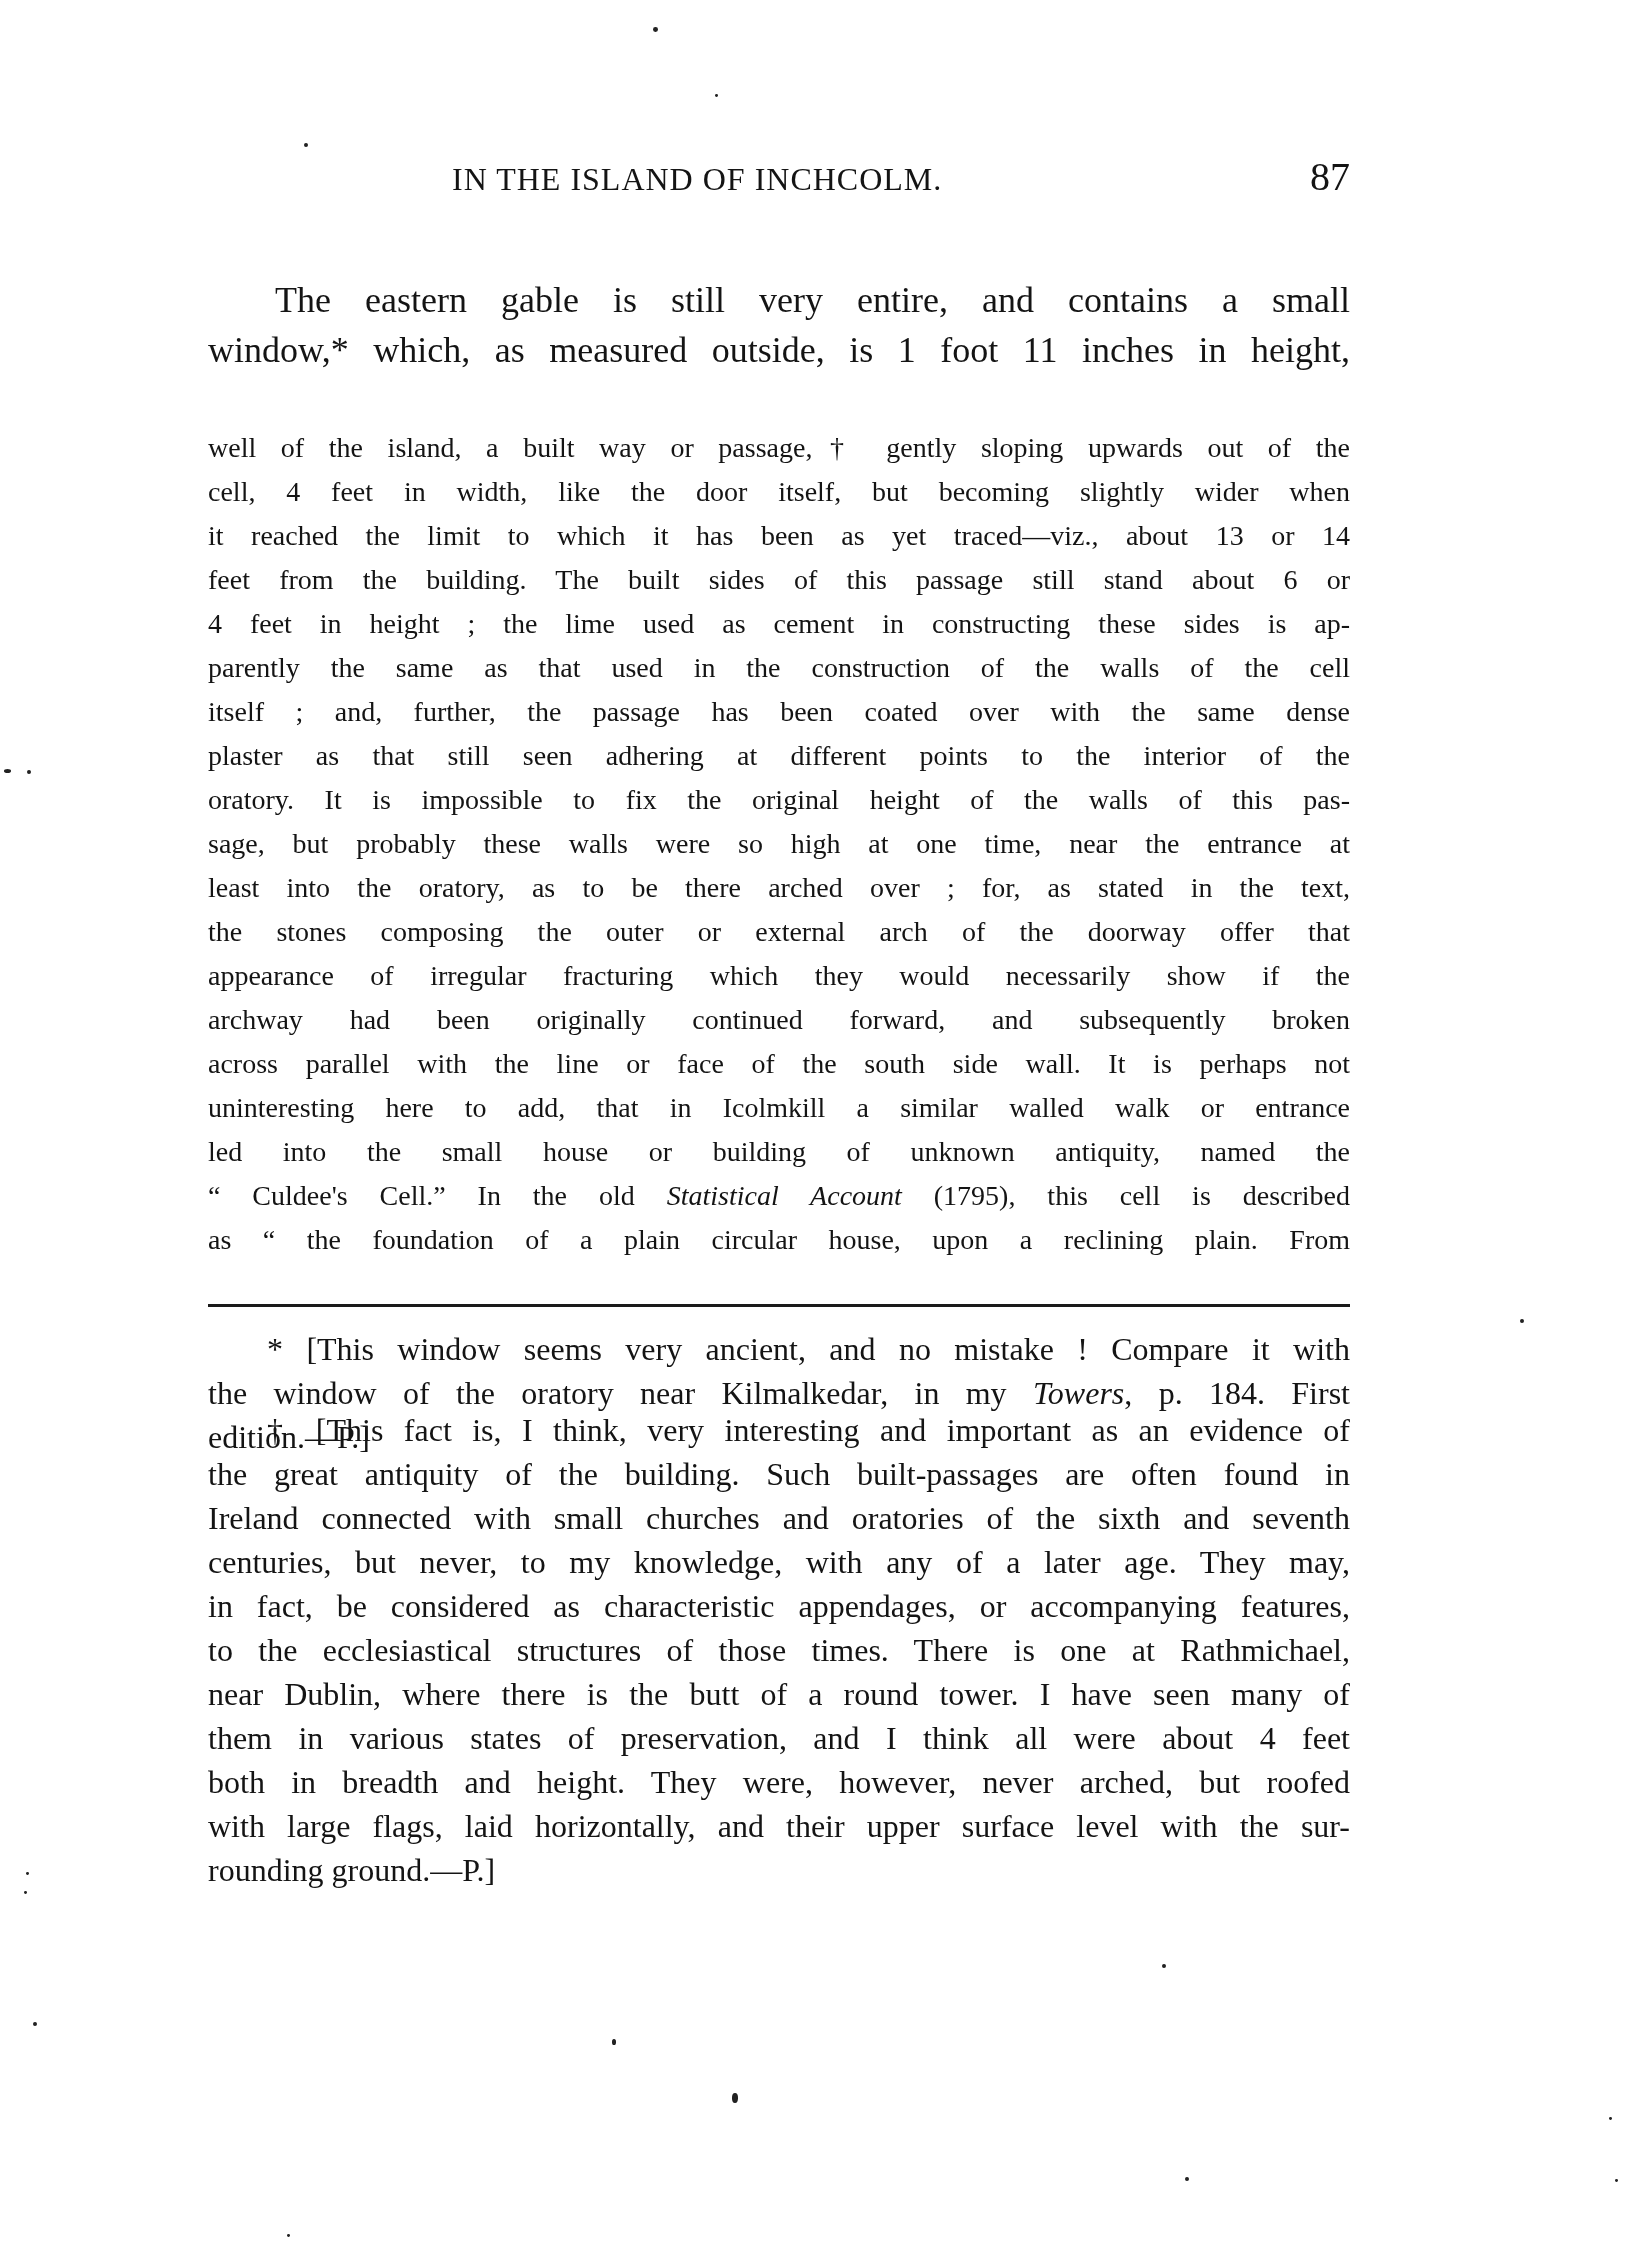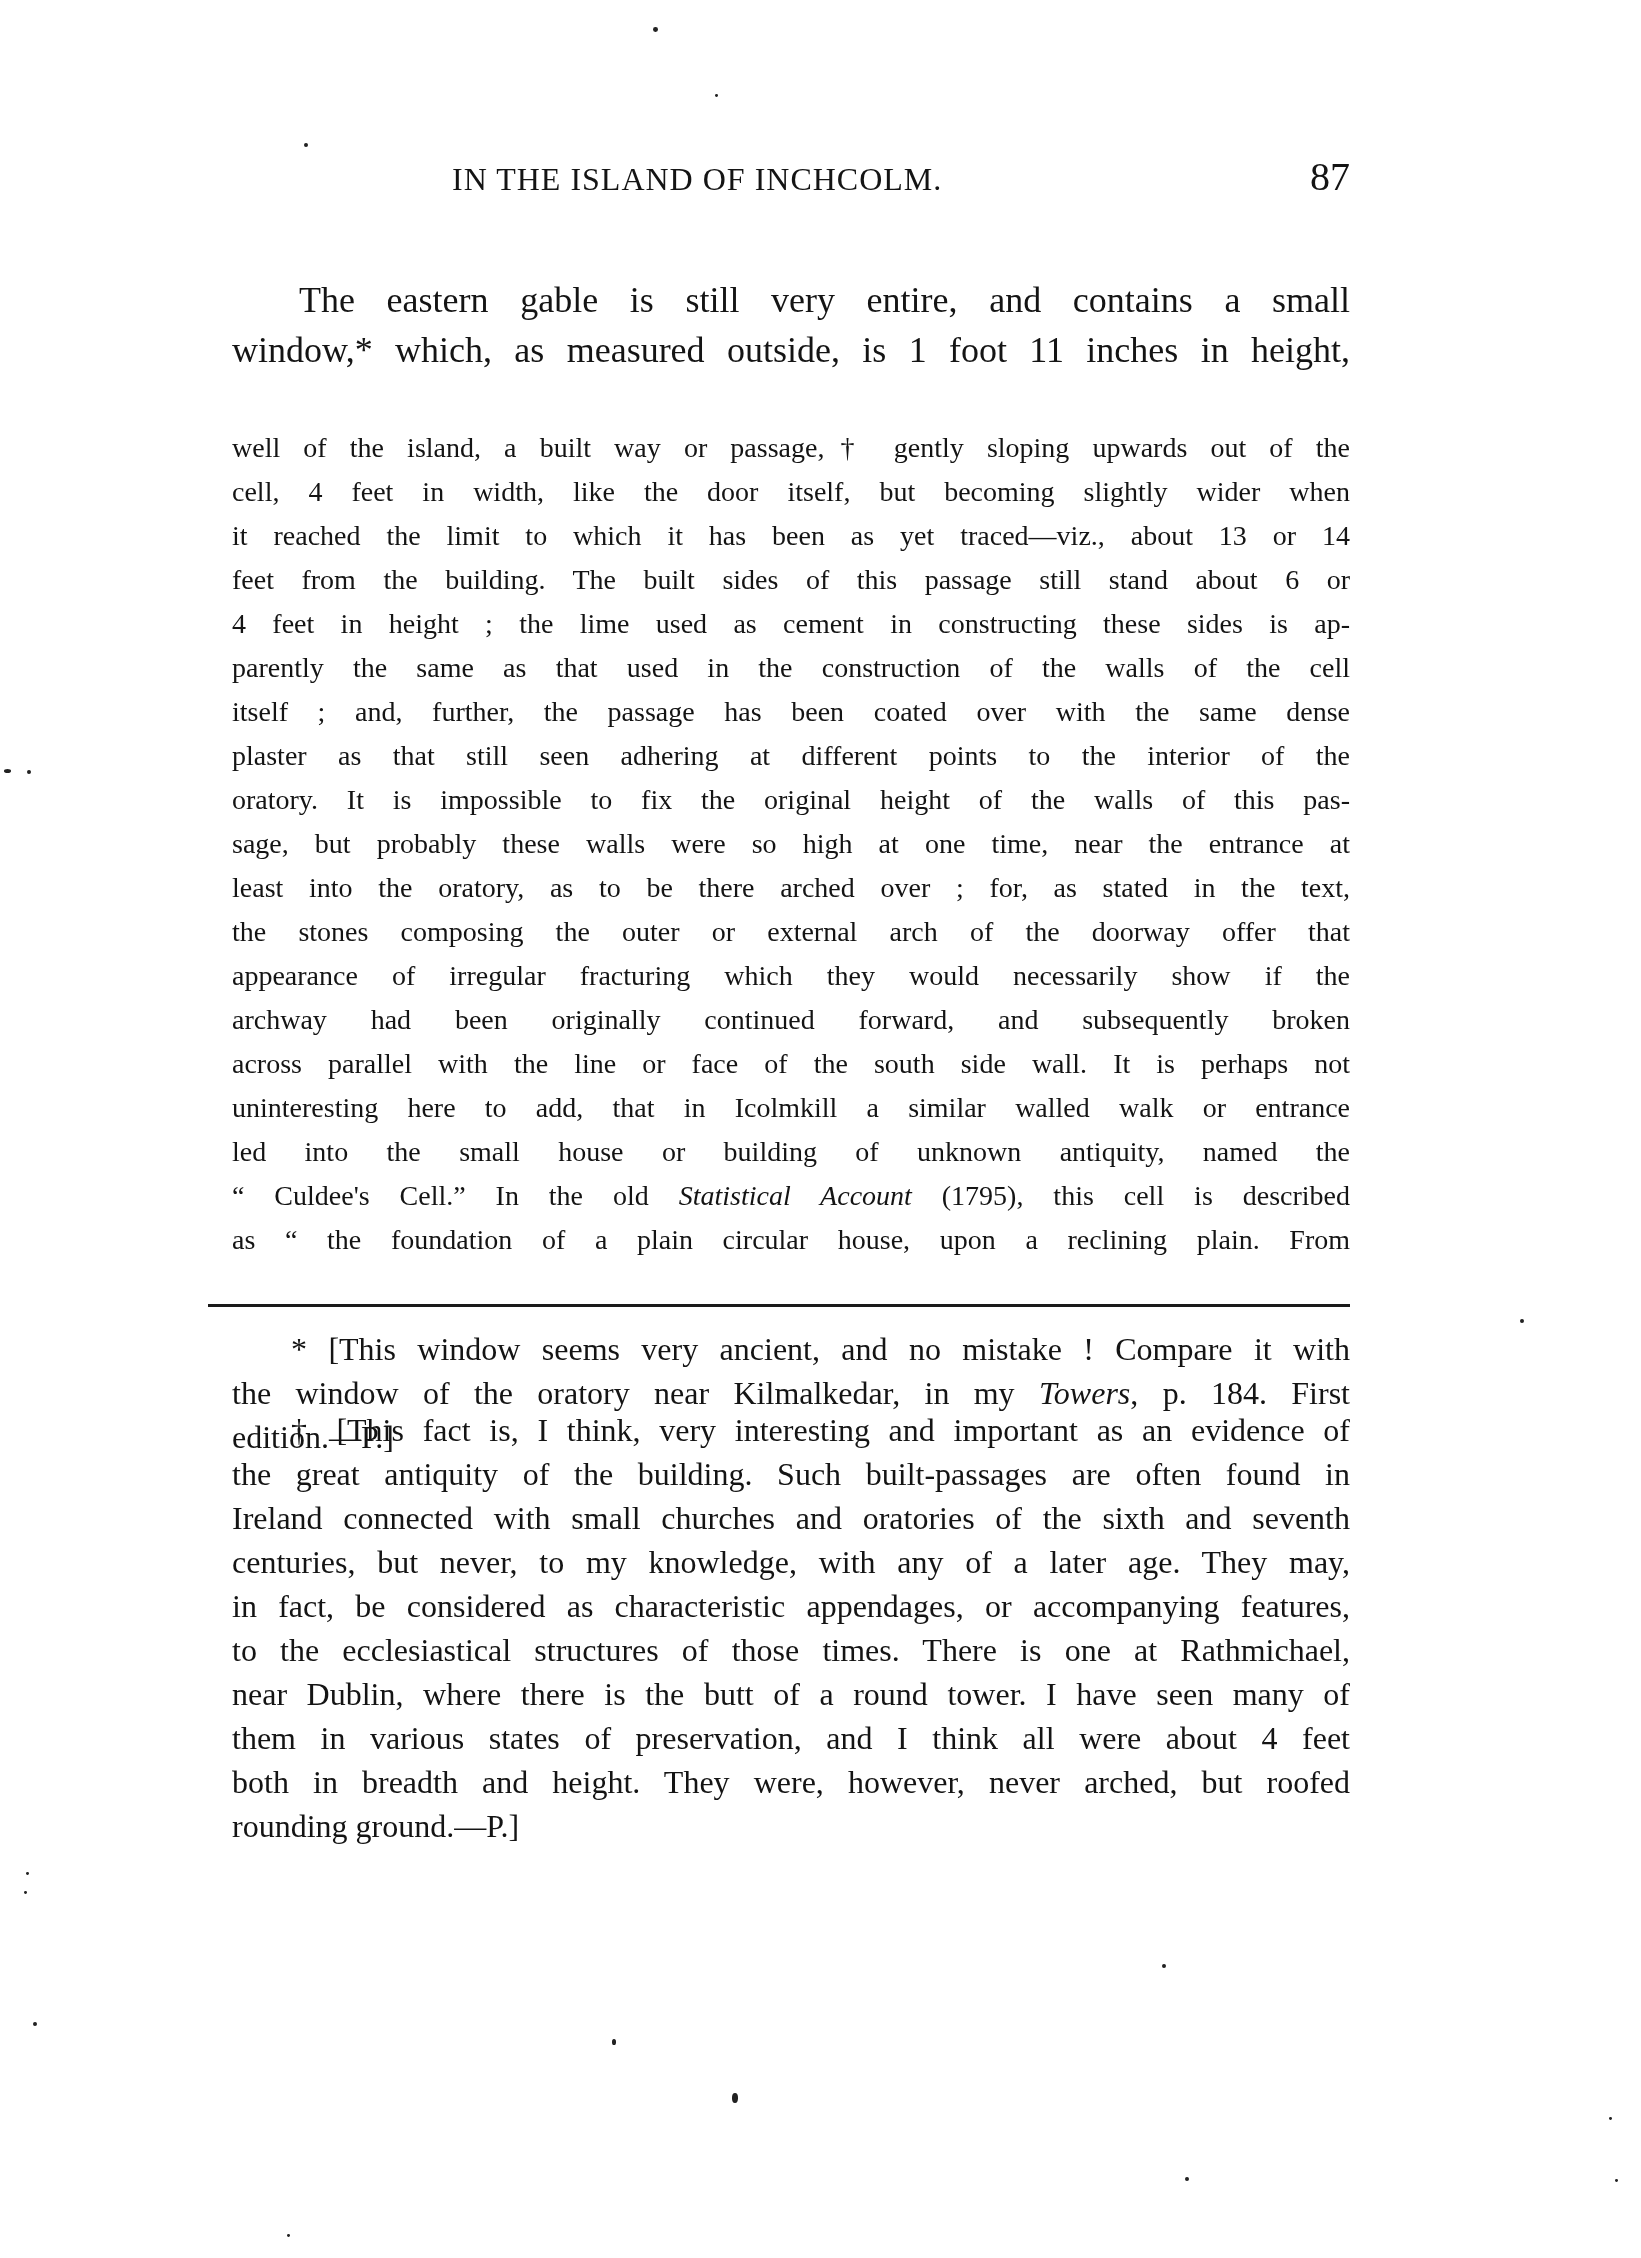--- a/index.html
+++ b/index.html
@@ -60,21 +60,20 @@
     width: 1142px;
   }
   .line {
     display: block;
     white-space: nowrap;
     text-align: justify;
     text-align-last: justify;
     font-size: 28px;
     line-height: 44px;
     height: 44px;
-    margin-left: 24px;
   }
   .line.last {
     text-align-last: left;
   }
   .indent { padding-left: 59px; }
   .lead .indent { padding-left: 67px; }
   .rule {
     position: absolute;
     left: 208px;
     top: 1304px;
@@ -149,20 +148,21 @@
   <div class="footnote fn2">
     <span class="line indent">† [This fact is, I think, very interesting and important as an evidence of</span>
     <span class="line">the great antiquity of the building. Such built-passages are often found in</span>
     <span class="line">Ireland connected with small churches and oratories of the sixth and seventh</span>
     <span class="line">centuries, but never, to my knowledge, with any of a later age. They may,</span>
     <span class="line">in fact, be considered as characteristic appendages, or accompanying features,</span>
     <span class="line">to the ecclesiastical structures of those times. There is one at Rathmichael,</span>
     <span class="line">near Dublin, where there is the butt of a round tower. I have seen many of</span>
     <span class="line">them in various states of preservation, and I think all were about 4 feet</span>
     <span class="line">both in breadth and height. They were, however, never arched, but roofed</span>
+    <span class="line">with large flags, laid horizontally, and their upper surface level with the sur-</span>
     <span class="line last">rounding ground.—P.]</span>
   </div>
 
   <div class="speck" style="left:653px;top:27px;width:4.8px;height:4.8px;"></div>
   <div class="speck" style="left:715px;top:94px;width:2.9px;height:2.9px;"></div>
   <div class="speck" style="left:304px;top:143px;width:3.8px;height:3.8px;"></div>
   <div class="speck" style="left:3.8px;top:769px;width:7.6px;height:3.8px;"></div>
   <div class="speck" style="left:27px;top:770px;width:3.8px;height:3.8px;"></div>
   <div class="speck" style="left:1520px;top:1319px;width:3.8px;height:3.8px;"></div>
   <div class="speck" style="left:26px;top:1872px;width:2.9px;height:2.9px;"></div>

